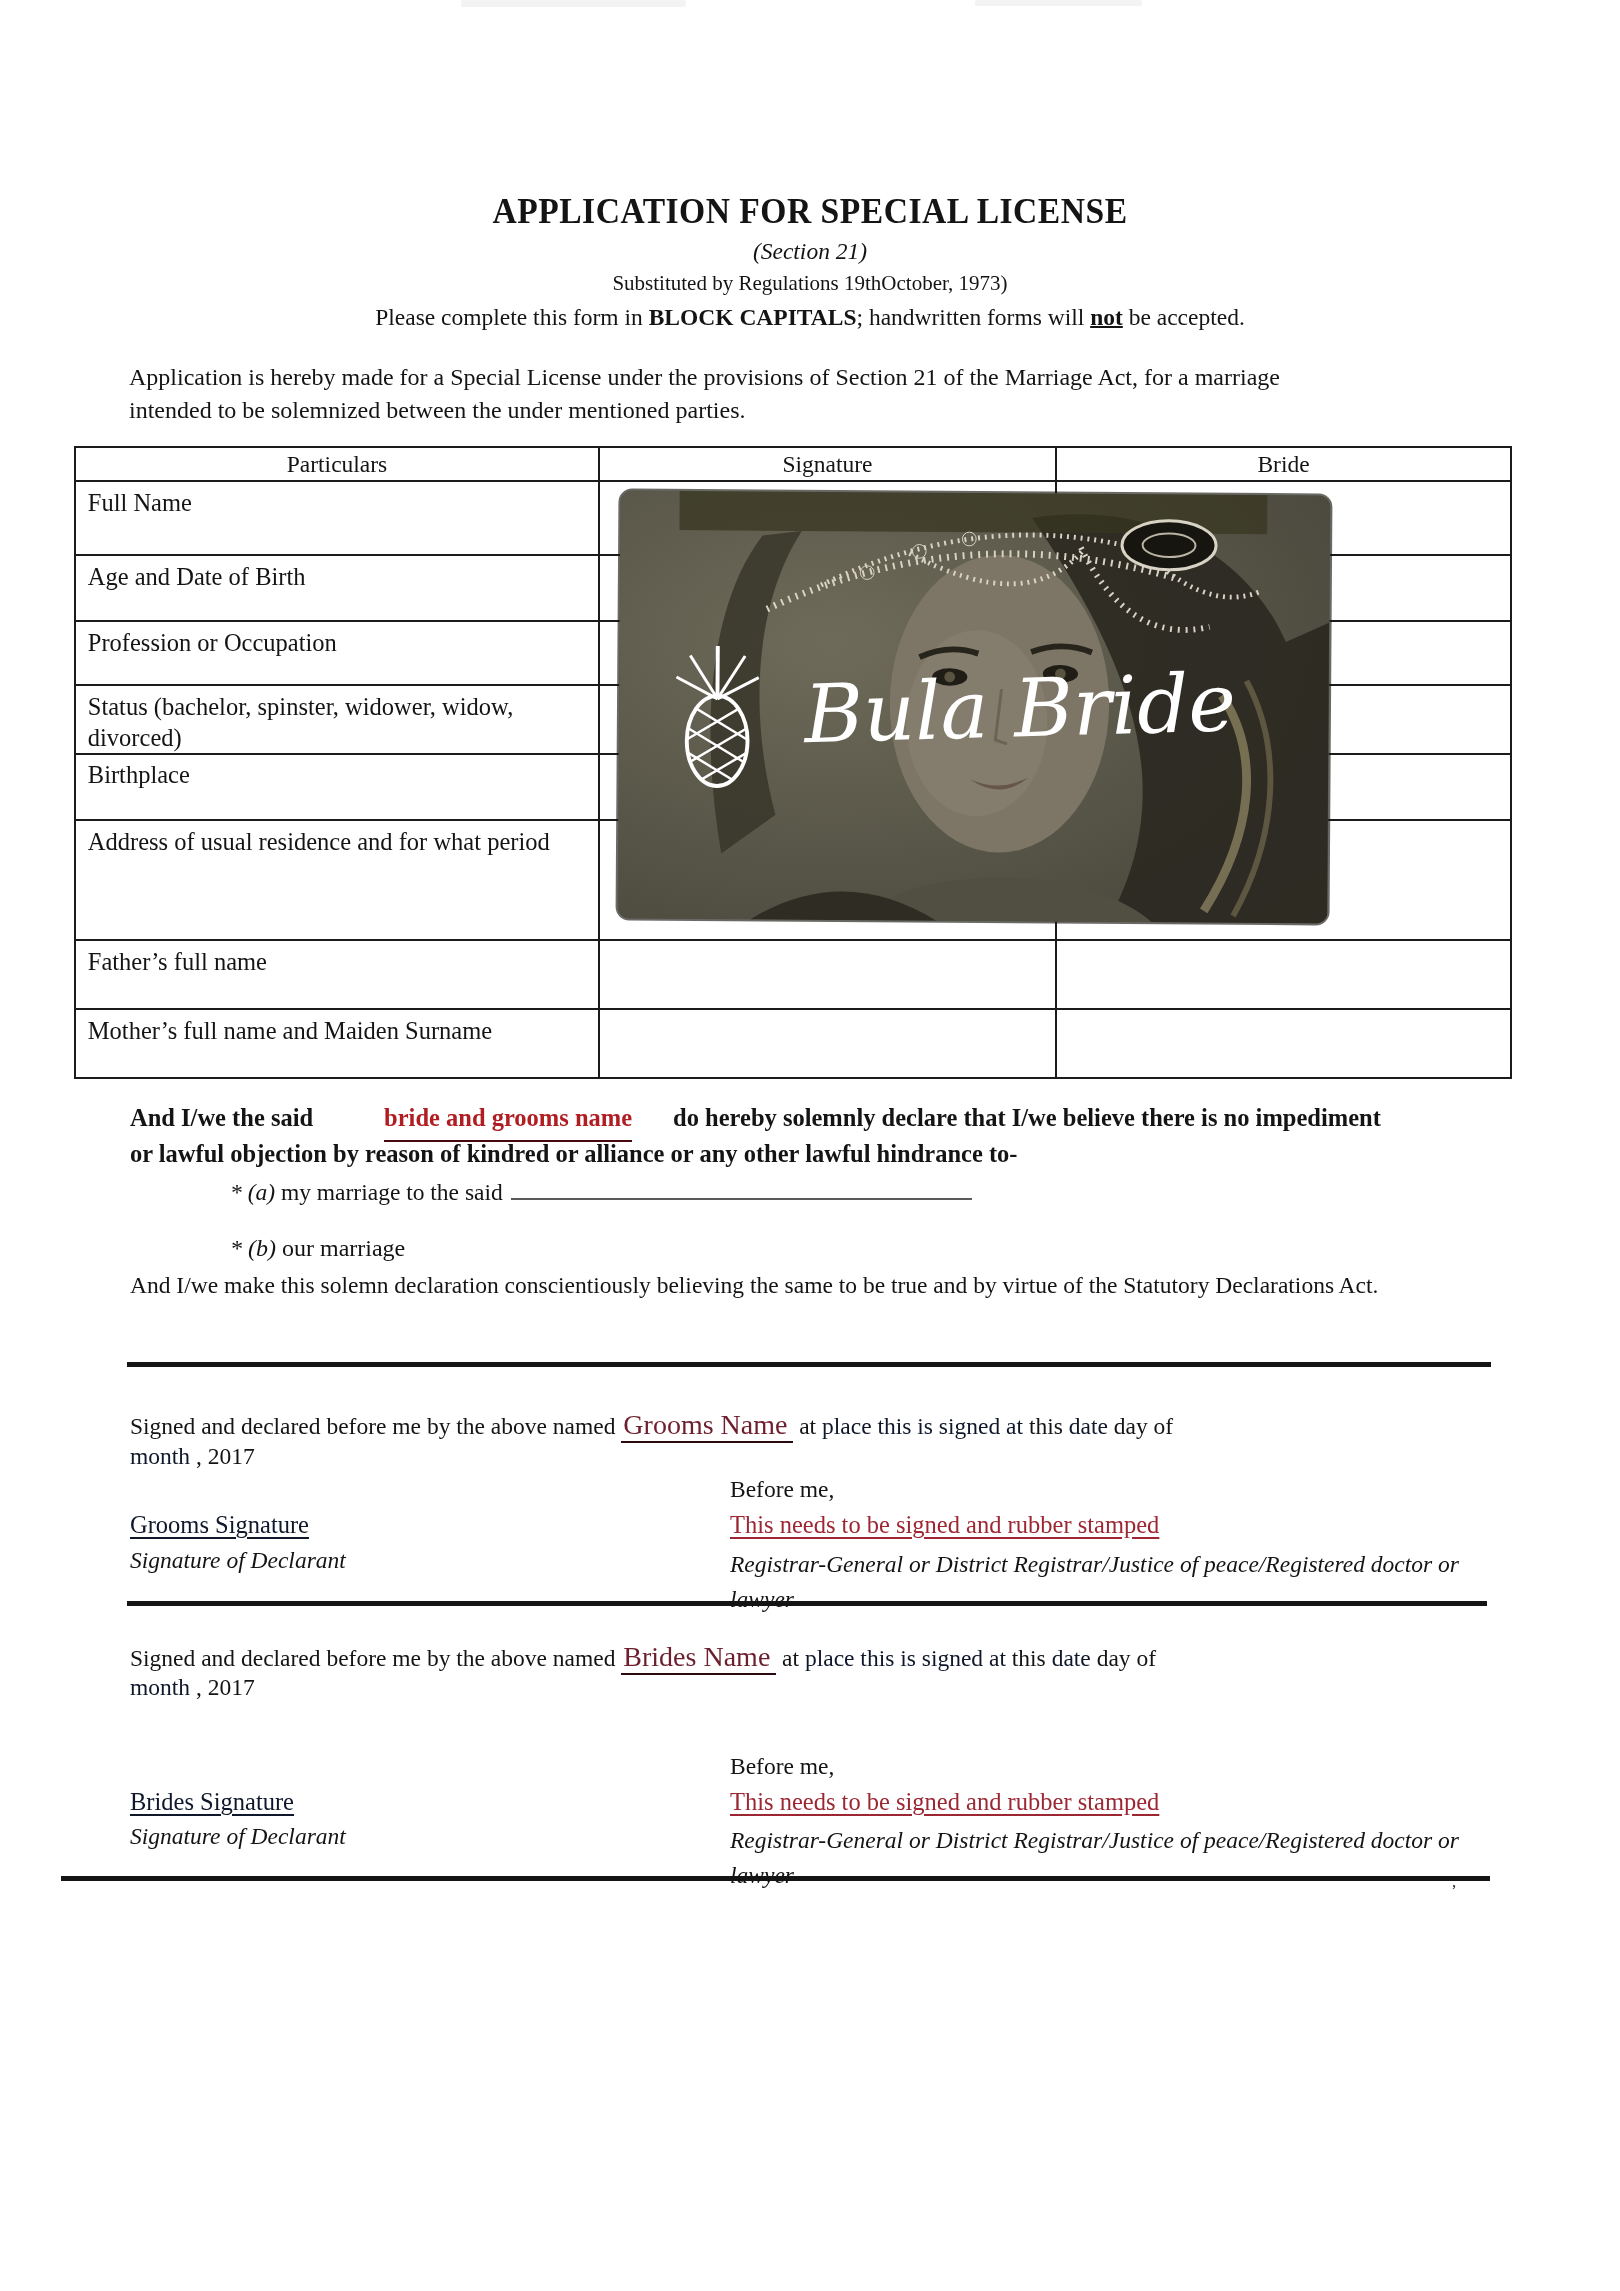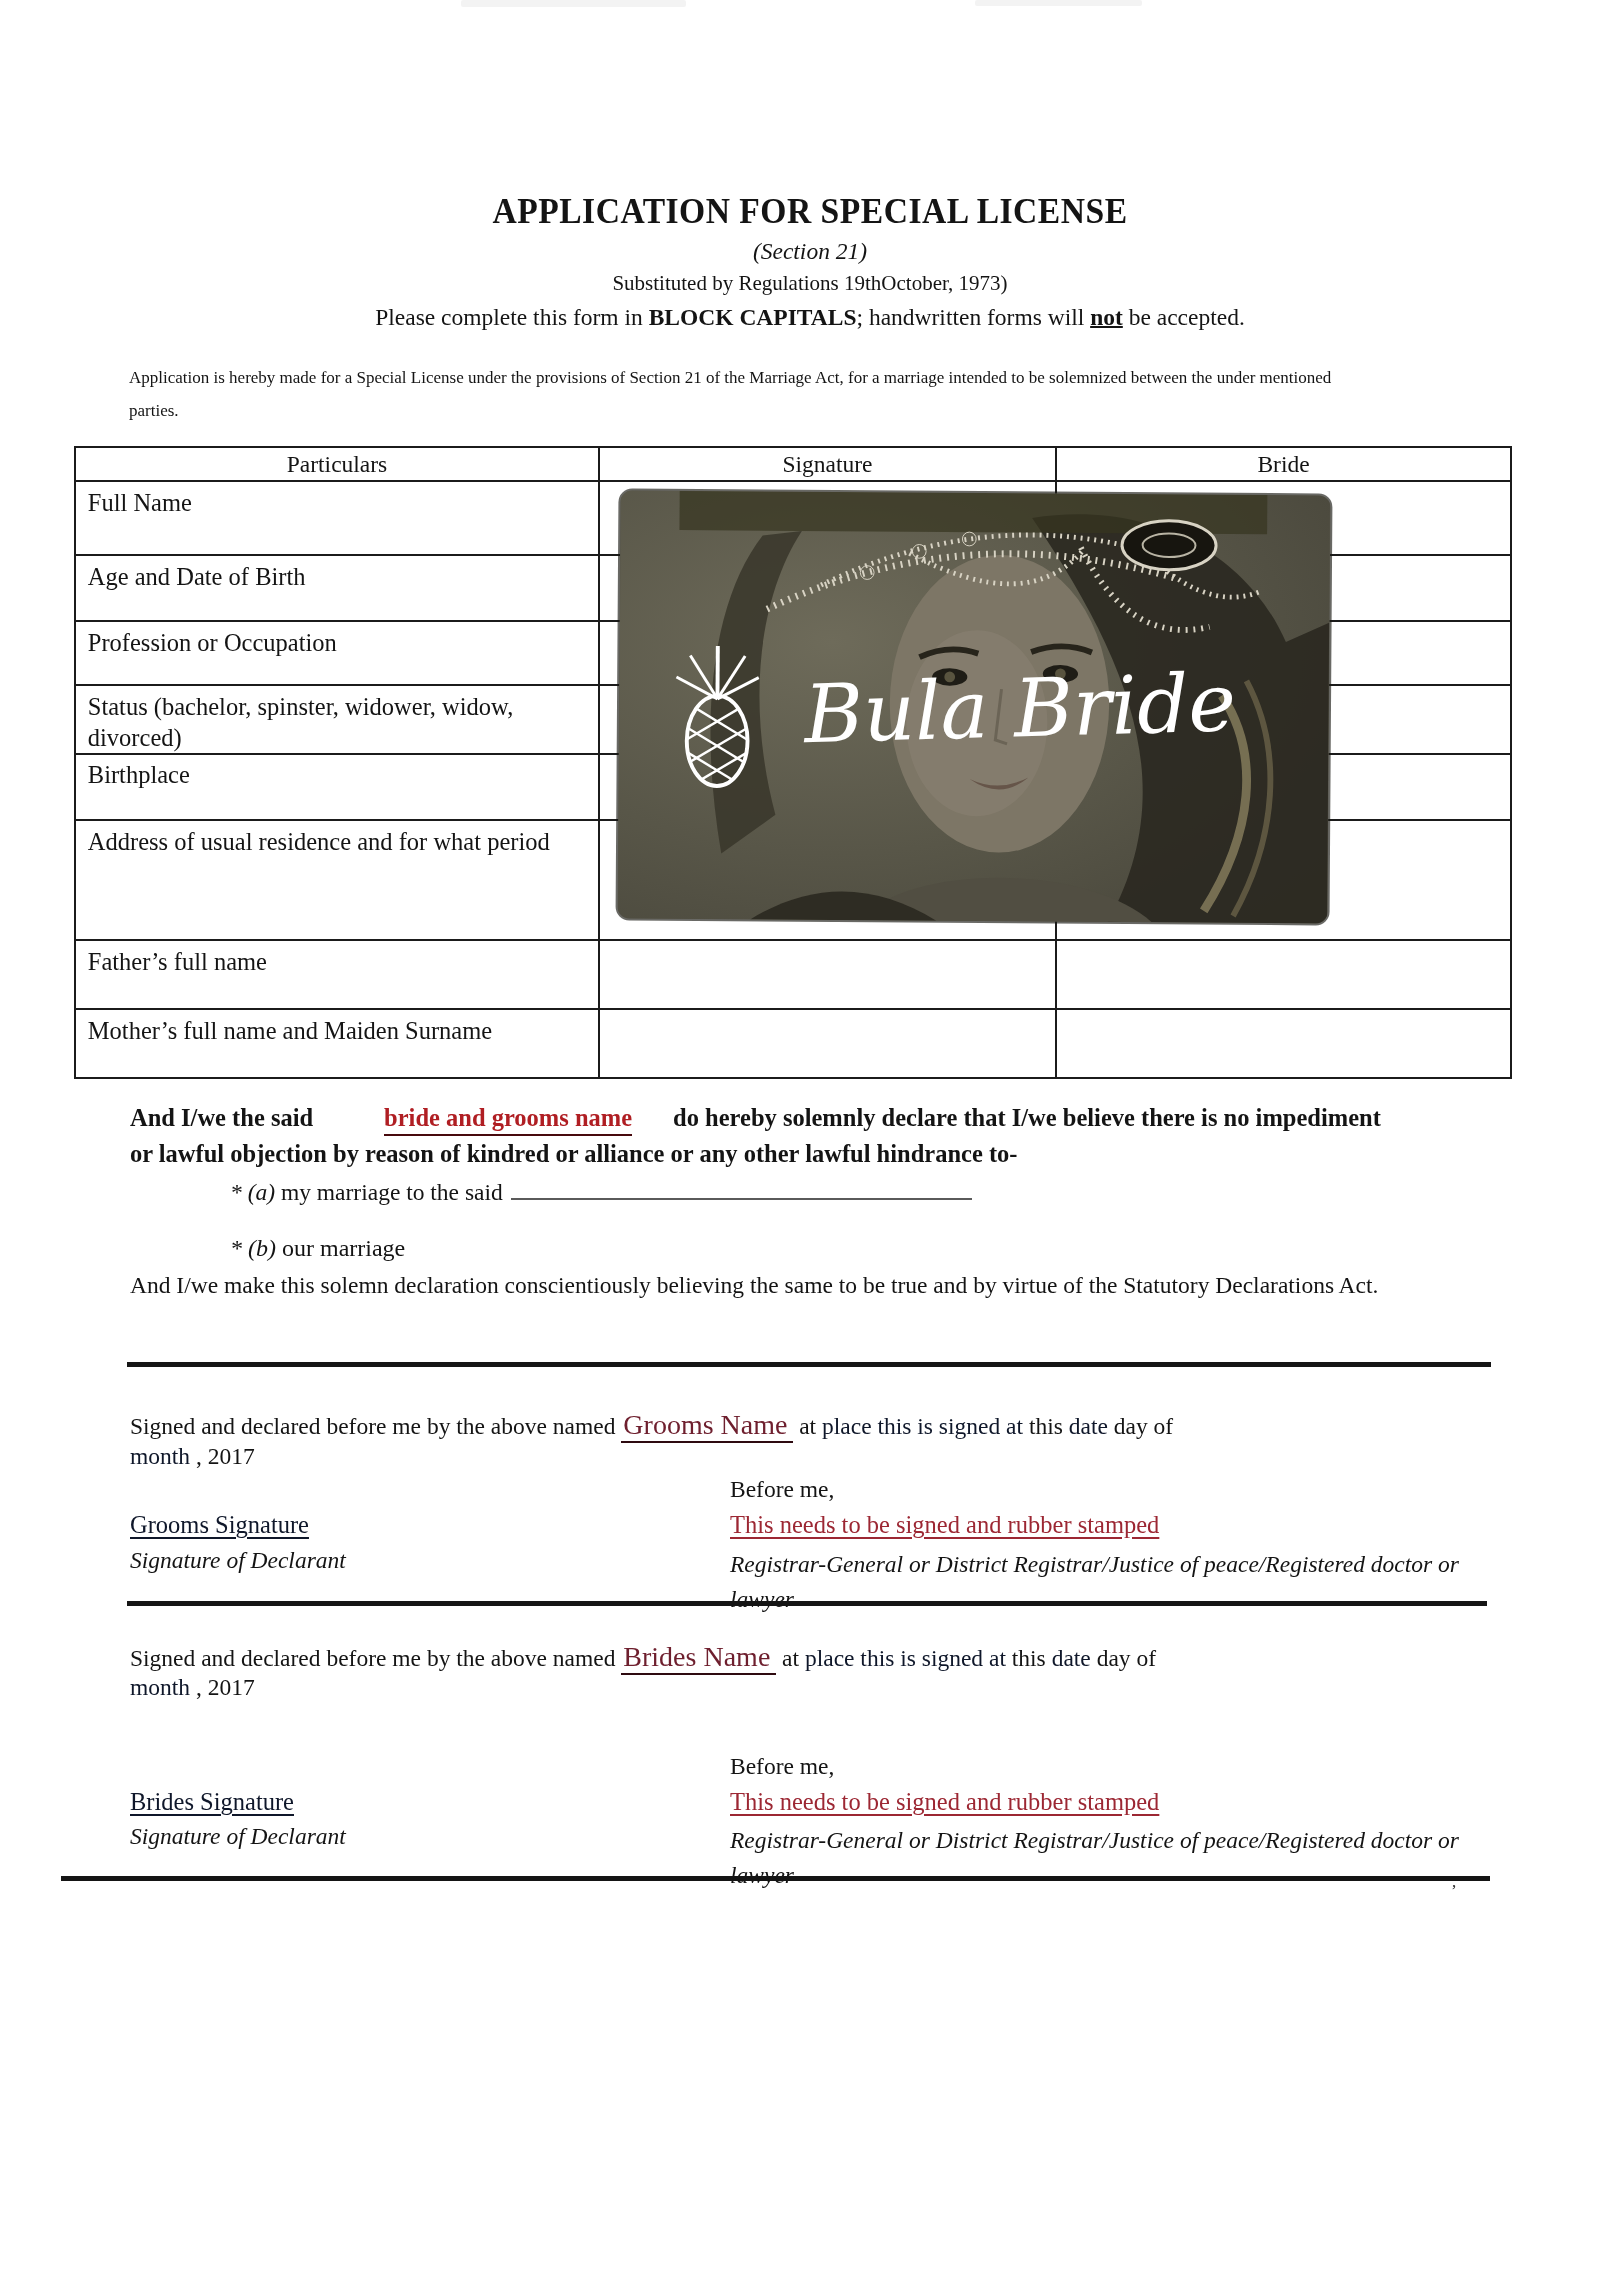--- a/index.html
+++ b/index.html
@@ -21,21 +21,21 @@
   .title{
     position:absolute;left:0;top:192px;width:100%;
     text-align:center;font-weight:700;font-size:35px;letter-spacing:0.5px;
     transform:scaleX(.96);
   }
   .sub1{position:absolute;left:0;top:238px;width:100%;text-align:center;font-style:italic;font-size:23.5px;}
   .sub2{position:absolute;left:0;top:271px;width:100%;text-align:center;font-size:21px;}
   .instr{position:absolute;left:0;top:304px;width:100%;text-align:center;font-size:23.5px;}
   .instr b{font-weight:700;}
   .instr .uln{font-weight:700;text-decoration:underline;text-decoration-thickness:2px;}
-  .intro{position:absolute;left:129px;top:361px;width:1235px;font-size:17px;line-height:33px;}
+  .intro{position:absolute;left:129px;top:361px;width:1235px;font-size:24px;line-height:33px;}
 
   
   table.form{
     position:absolute;left:74px;top:446px;width:1436px;
     border-collapse:collapse;table-layout:fixed;z-index:1;
   }
   table.form col.c1{width:524px;} table.form col.c2{width:457px;} table.form col.c3{width:455px;}
   table.form th,table.form td{border:2px solid #1b1b1b;}
   table.form{border:2.9px solid #1b1b1b;}
   table.form th{height:32px;font-weight:400;font-size:23.5px;text-align:center;vertical-align:middle;padding:0;}
@@ -49,21 +49,21 @@
     border-radius:11.8px;overflow:hidden;z-index:5;
     transform:rotate(.4deg);
     box-shadow:0 0 0 2px rgba(25,24,18,.65);
     background:#57554a;
   }
   .photo svg{display:block;width:710px;height:428px;}
 
   
   .decl{position:absolute;left:130px;top:1100px;width:1269px;font-size:24.5px;font-weight:700;line-height:36px;}
   .decl .names{
-    color:#b01e23;border-bottom:2.9px solid #47090d;padding-bottom:3px;
+    color:#b01e23;border-bottom:2.9px solid #47090d;padding-bottom:9px;
     margin-left:71px;margin-right:41px;
   }
   .lineA{position:absolute;left:230px;top:1174px;font-size:23.5px;}
   .lineA .marker,.lineB .marker{font-style:italic;}
   .blankline{display:inline-block;width:461px;border-bottom:2px solid #5a5a5a;height:23.5px;vertical-align:baseline;margin-left:7.8px;}
   .lineB{position:absolute;left:230px;top:1235px;font-size:24px;}
   .closing{position:absolute;left:130px;top:1268px;width:1250px;font-size:23.5px;line-height:34px;}
 
   
   .rule{position:absolute;background:#151515;height:4.9px;}

